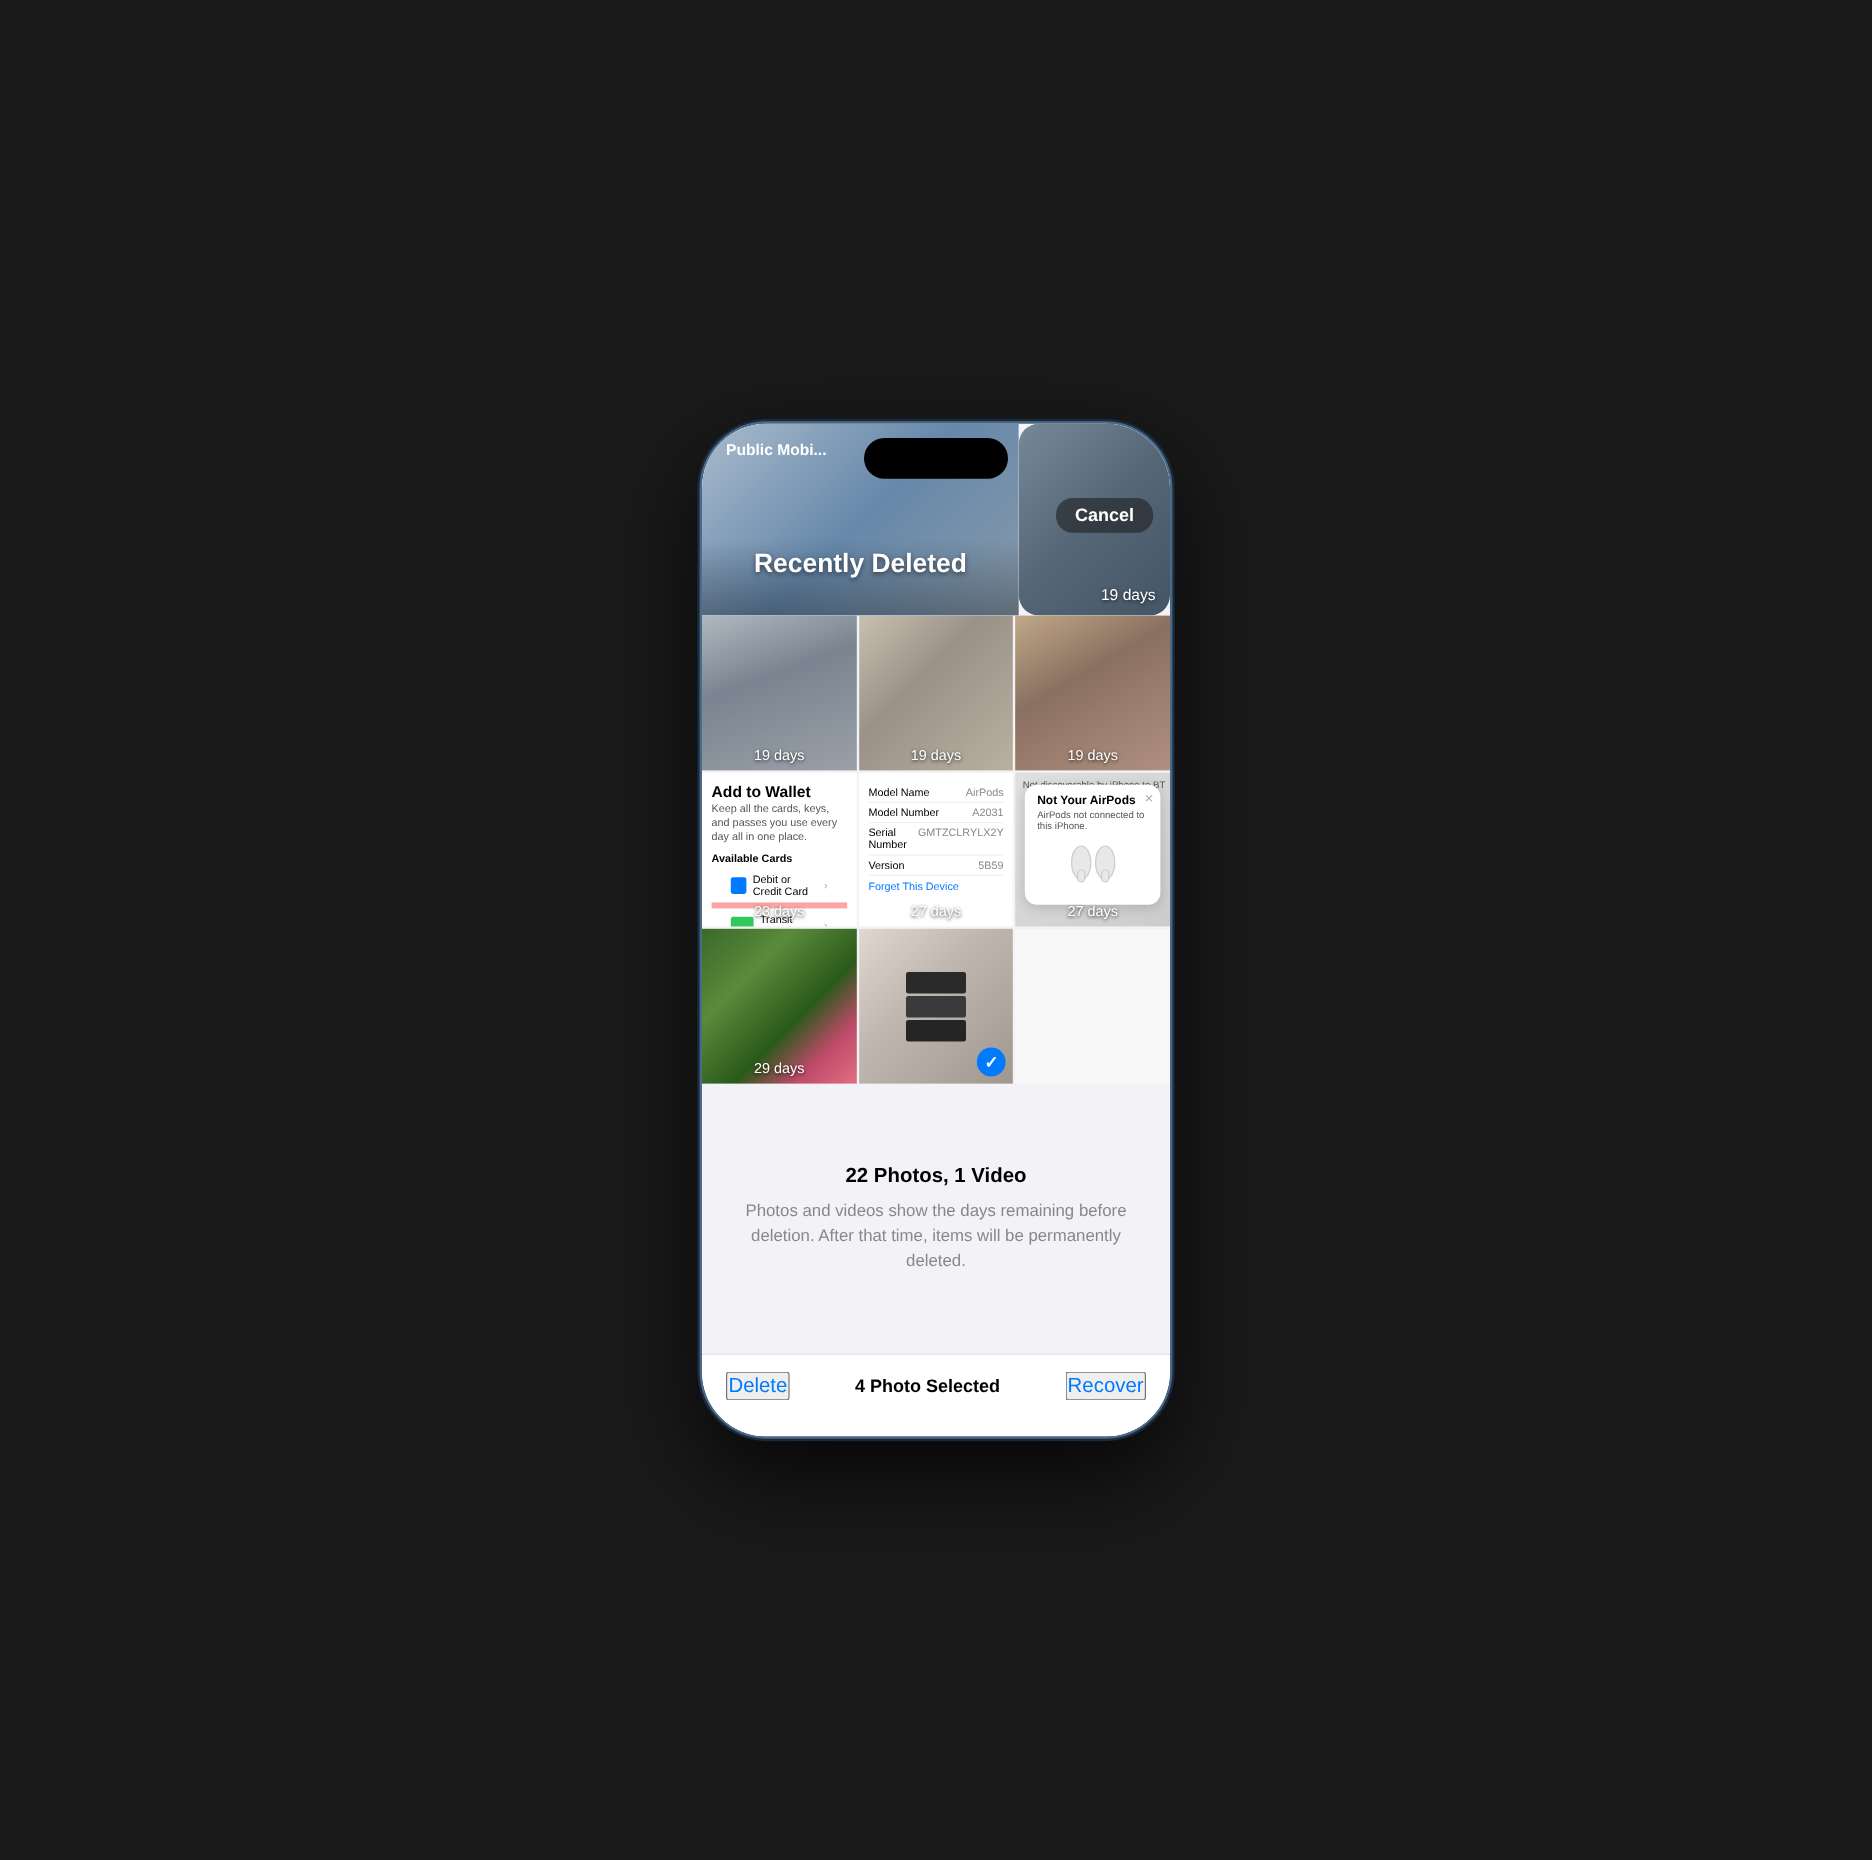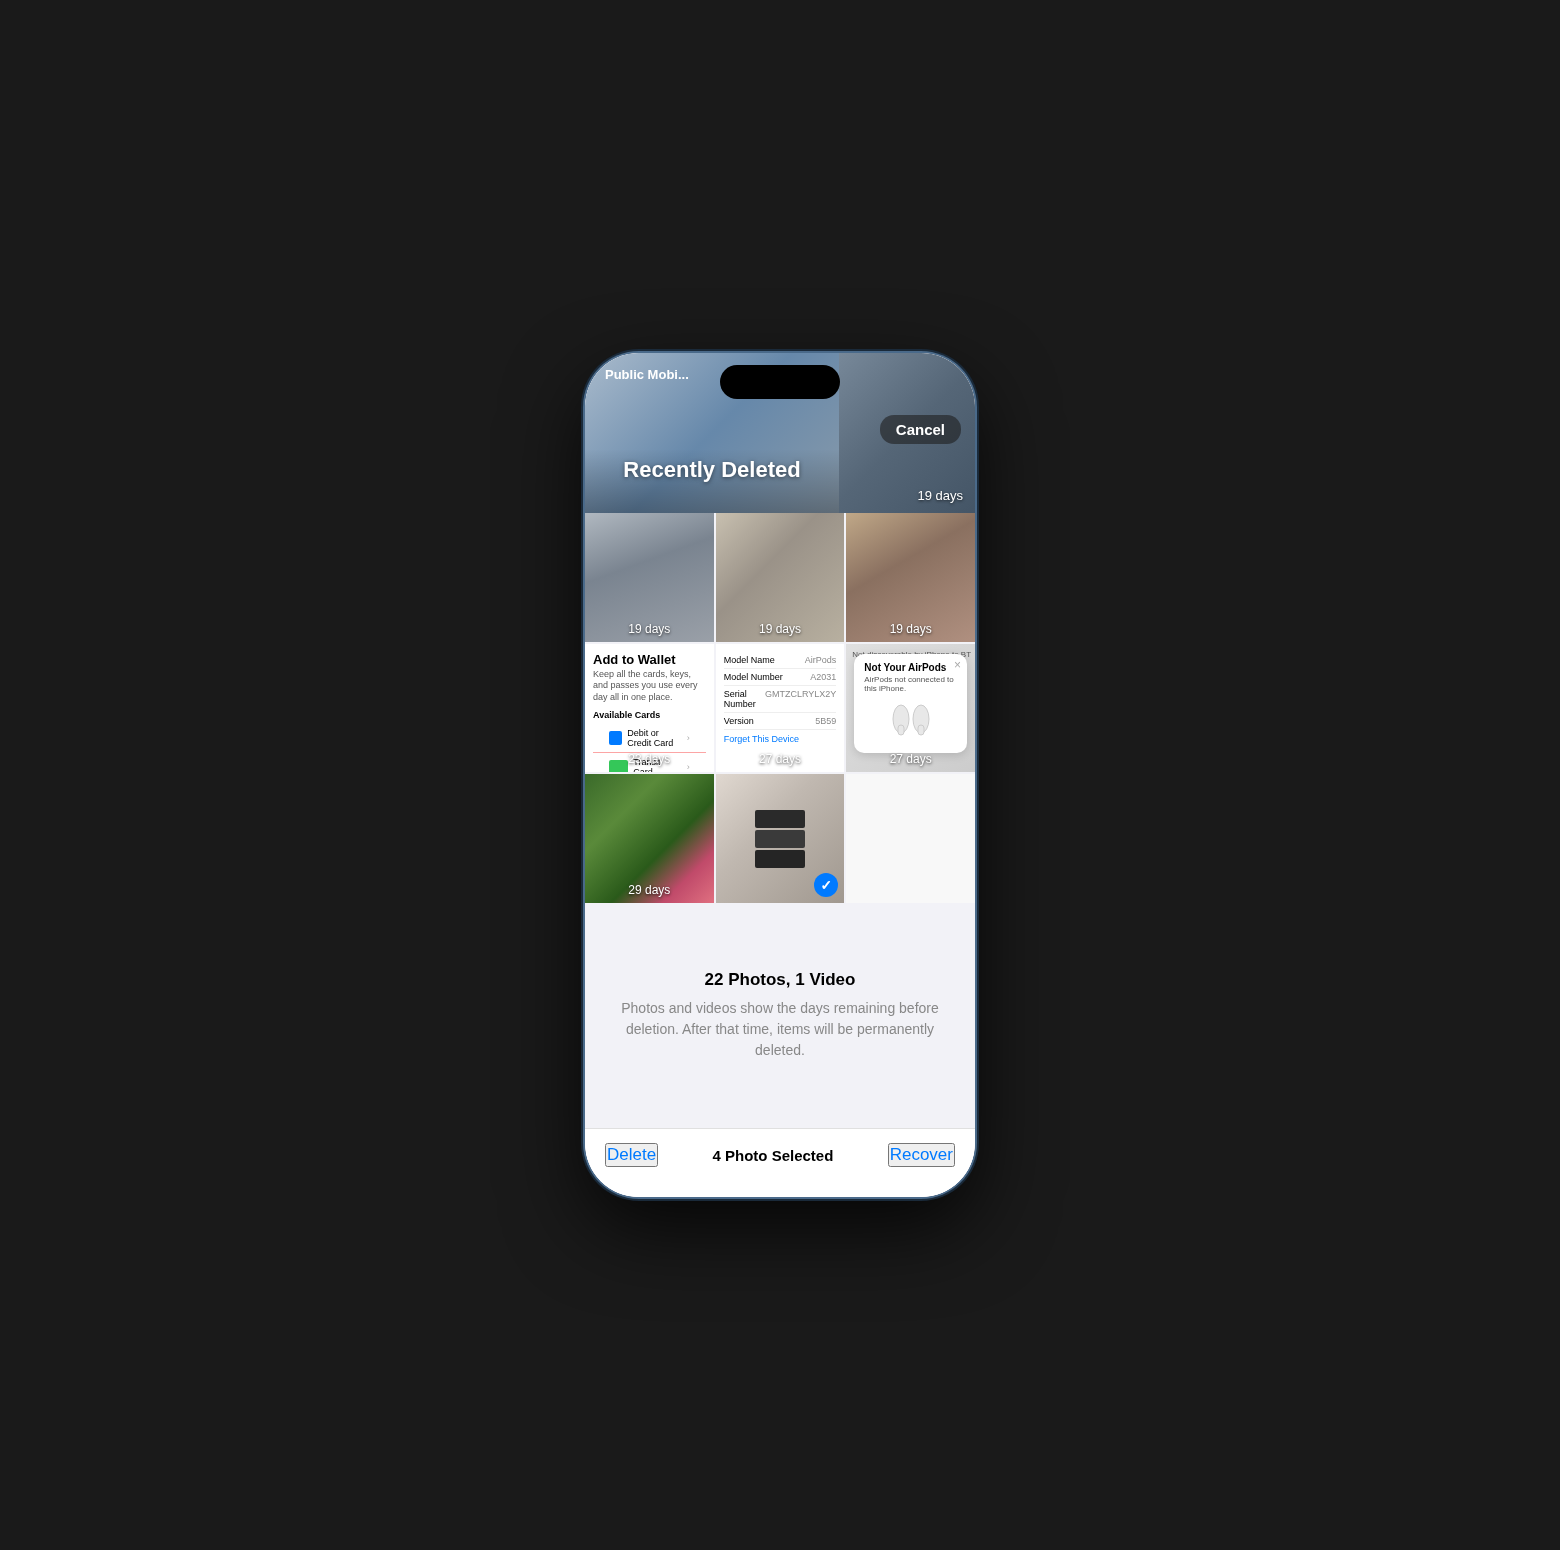--- a/index.html
+++ b/index.html
@@ -73,24 +73,25 @@
       text-align: center;
     }
 
     .top-photo-left .photo-placeholder {
       width: 100%;
       height: 100%;
       background: linear-gradient(135deg, #aabbcc 0%, #6688aa 50%, #889aaa 100%);
     }
 
     .top-photo-right {
-      width: 136px;
+      width: 126px;
       background: #667788;
       position: relative;
       overflow: hidden;
+      border-radius: 17px;
     }
 
     .top-photo-right .photo-placeholder {
       width: 100%;
       height: 100%;
       background: linear-gradient(135deg, #556677 0%, #4a5a6a 50%, #667788 100%);
     }
 
     .cancel-btn {
       position: absolute;
@@ -198,21 +199,21 @@
       font-weight: 600;
       color: #000;
       margin-bottom: 4px;
     }
 
     .wallet-card-item {
       display: flex;
       align-items: center;
       gap: 6px;
       padding: 4px 16px;
-      border-bottom: 1px solid #fca5a5;
+      border-bottom: 5px solid #fca5a5;
       justify-content: space-between;
     }
 
     .wallet-card-left {
       display: flex;
       align-items: center;
       gap: 5px;
     }
 
     .card-icon {

